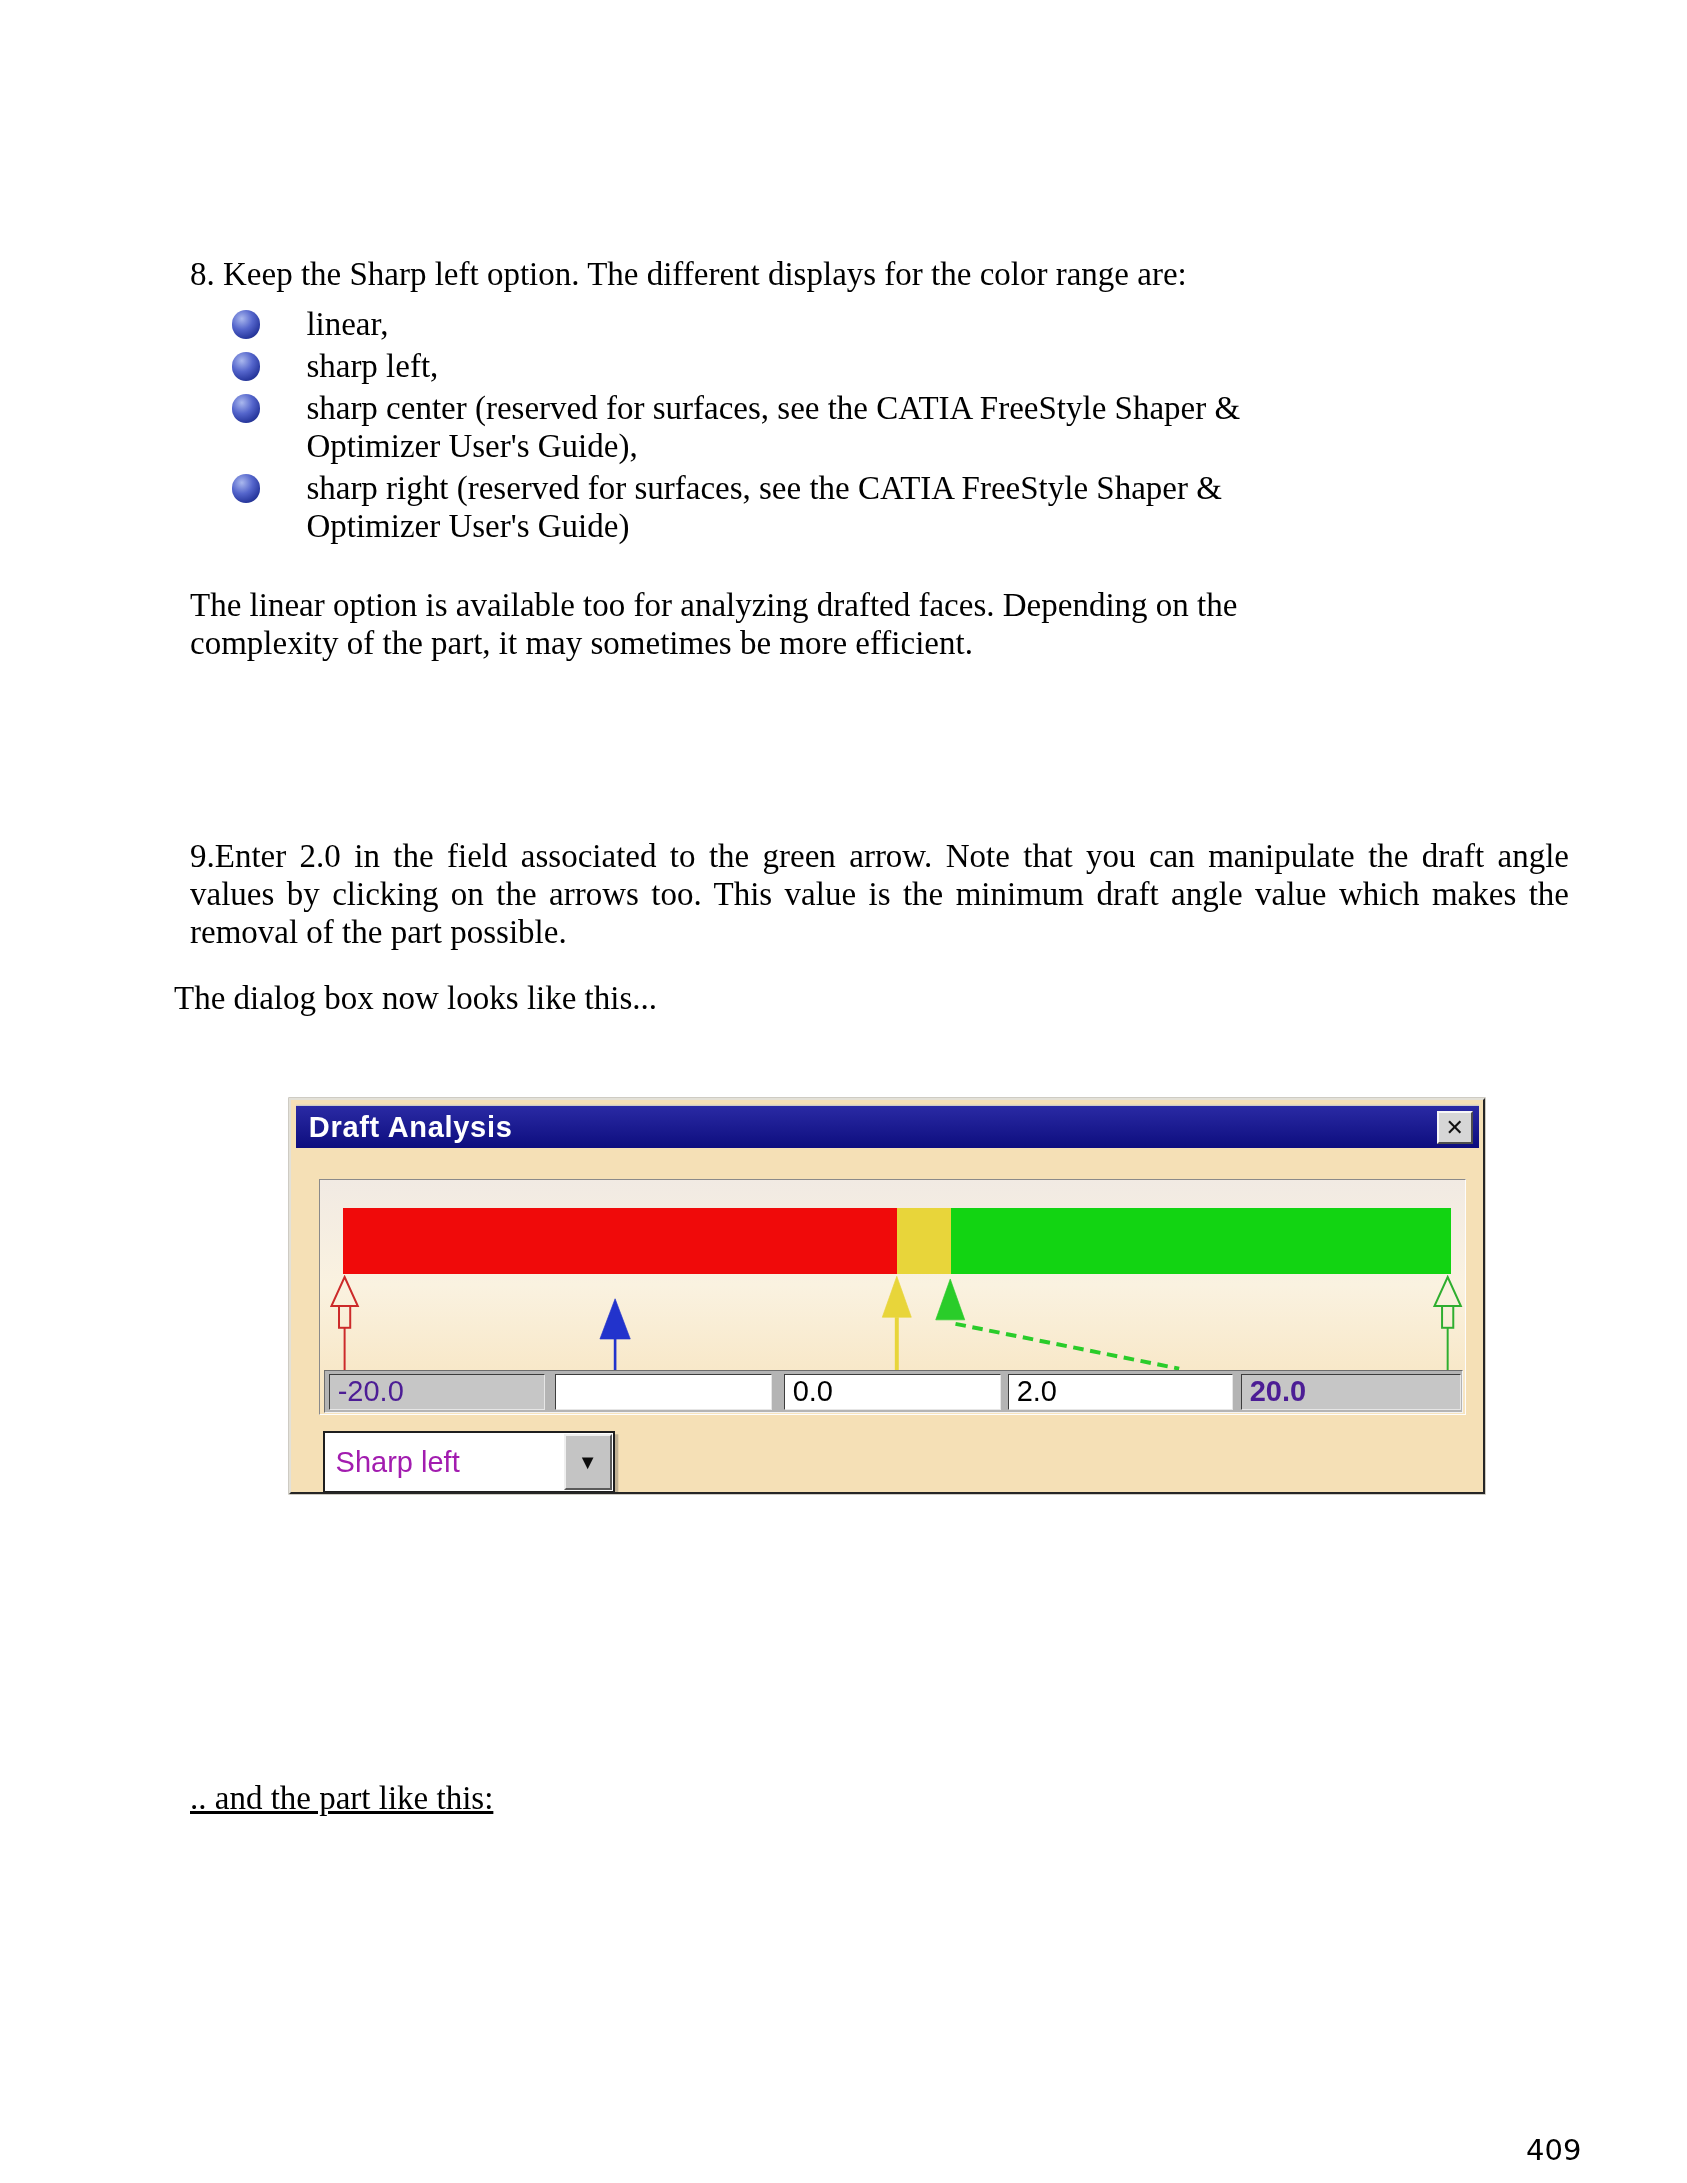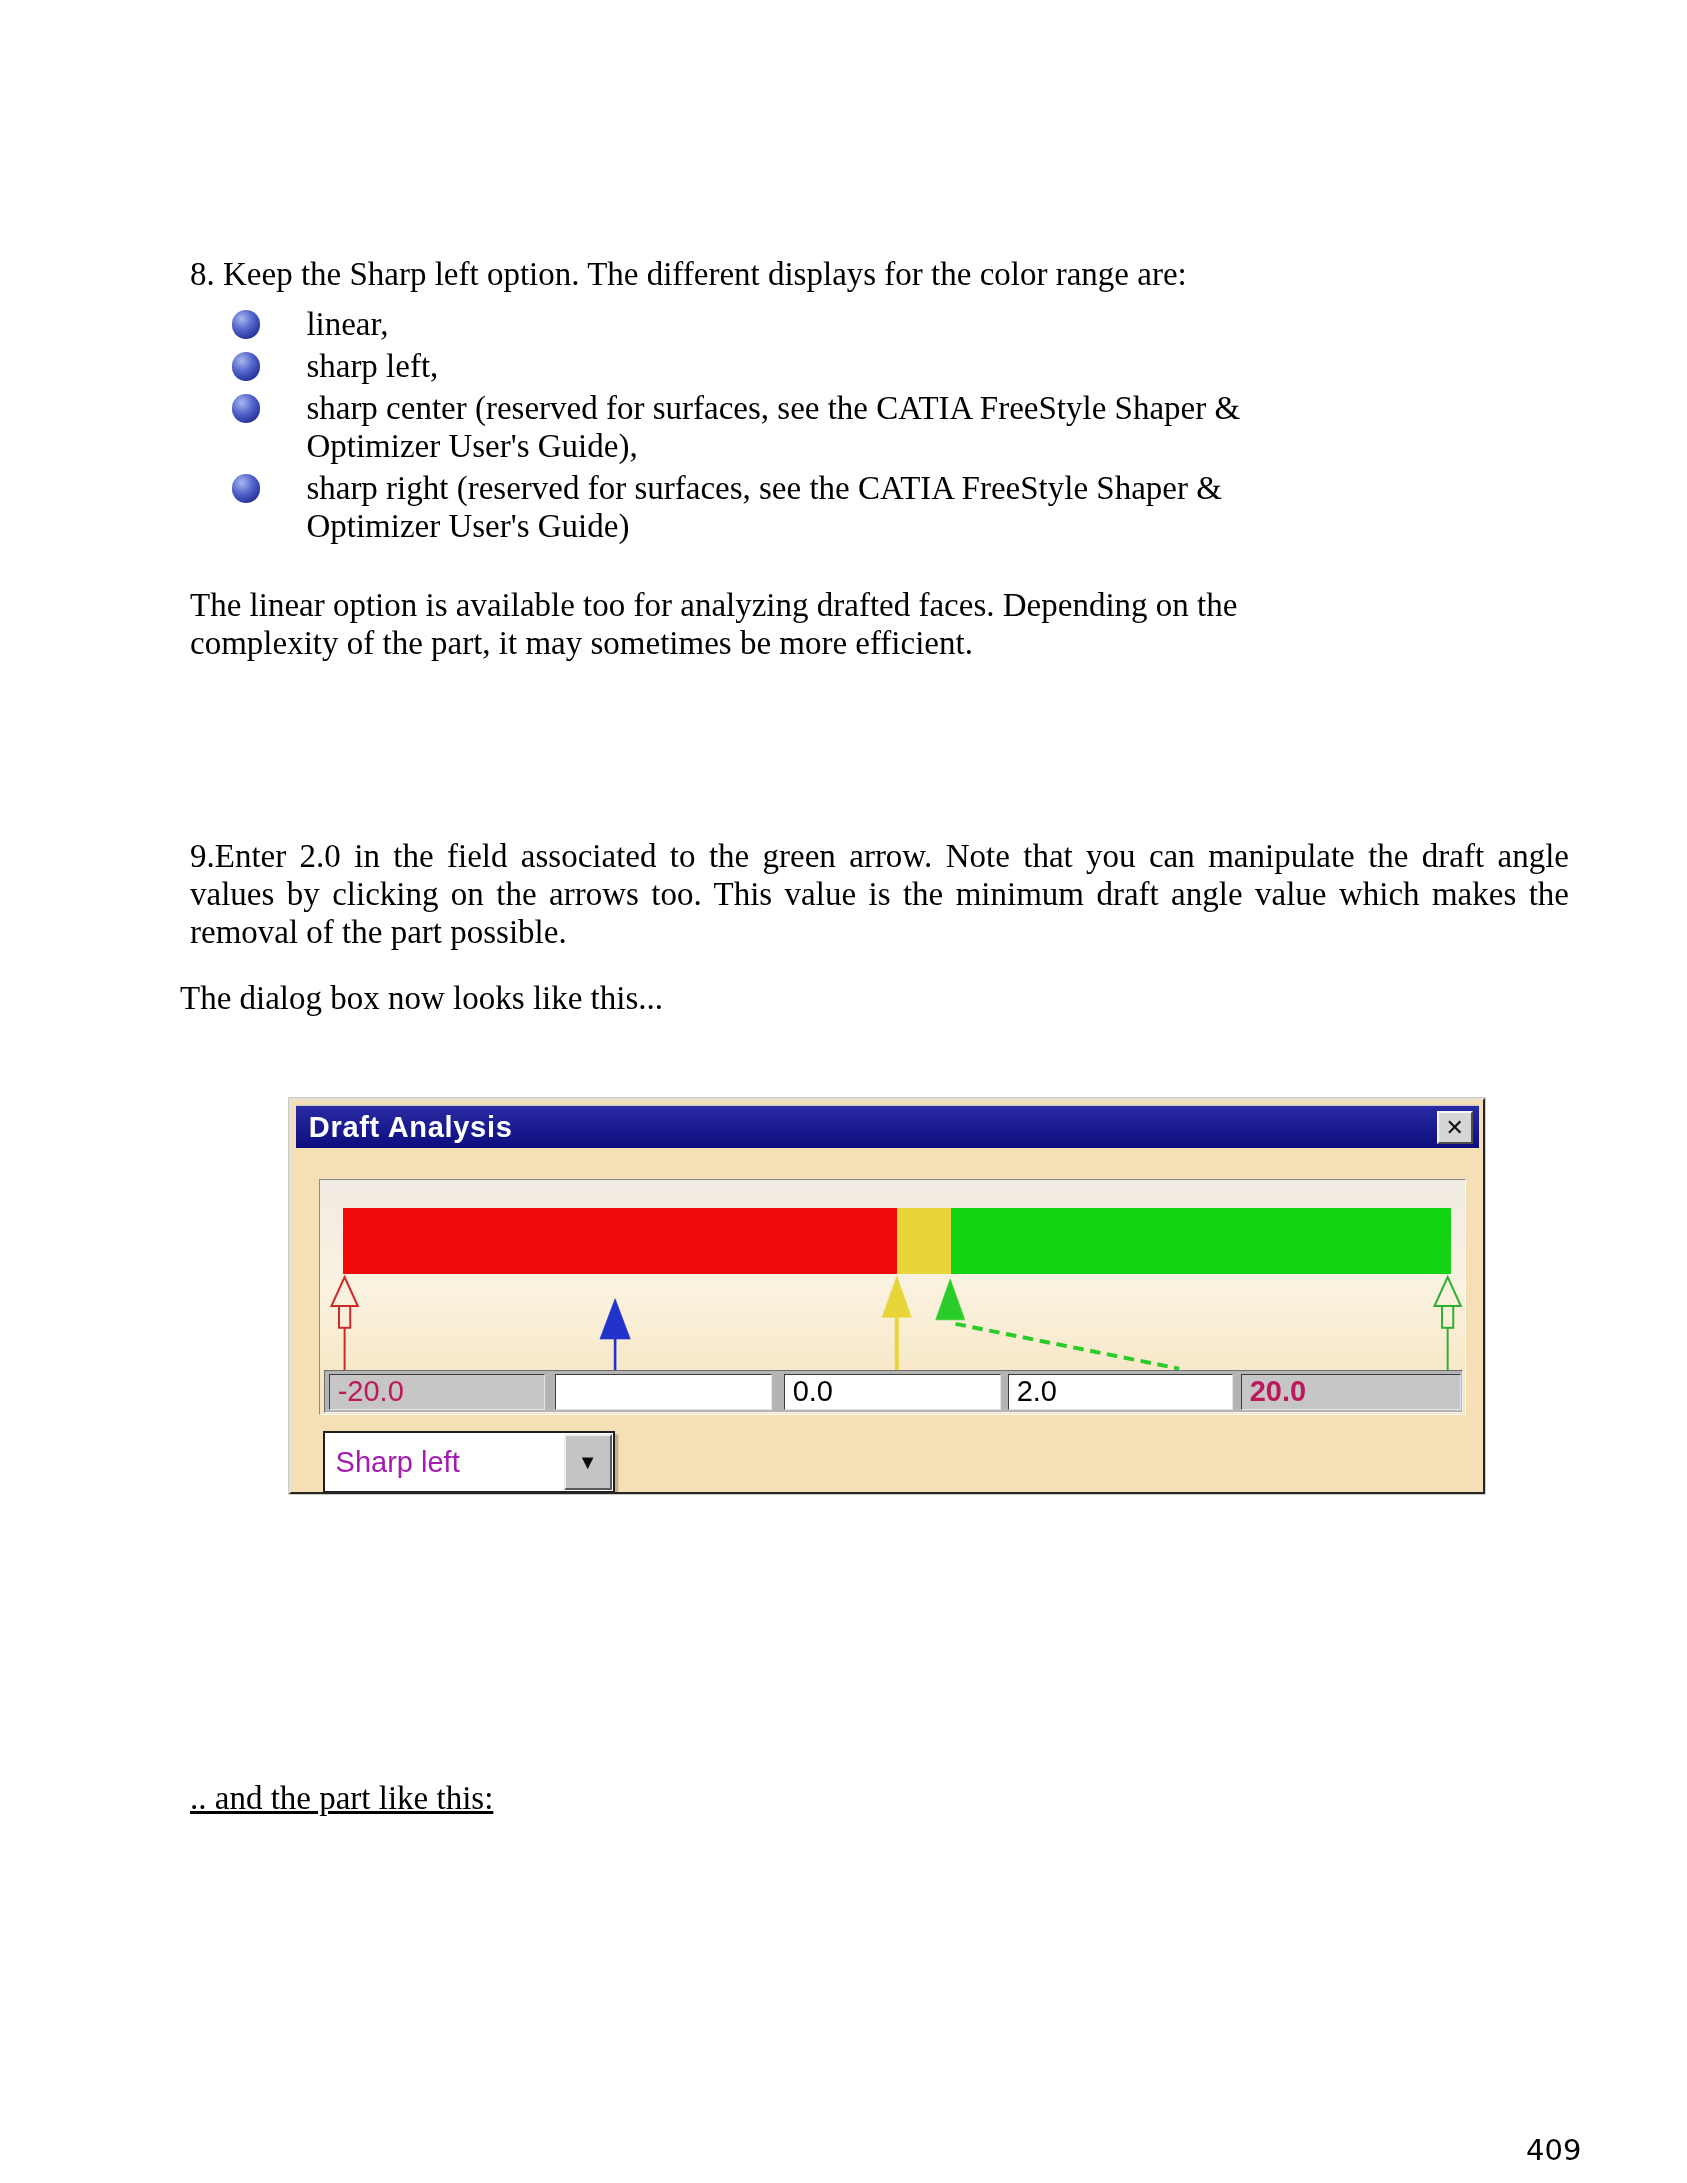--- a/index.html
+++ b/index.html
@@ -10,21 +10,21 @@
   
   .doc{position:absolute; font-size:33px; line-height:38px;}
   .h8{left:190px; top:233px; width:1257px;}
   .list{left:232px; top:283px;}
   .li{display:flex; margin-bottom:4px;}
   .dot{flex:0 0 auto; width:28.4px; height:28.4px; margin-top:5.3px; border-radius:50%;
        background:radial-gradient(circle at 35% 30%, #aab8ee, #5566cc 40%, #2a3aa0 72%, #16226e);}
   .li .txt{margin-left:46px; width:1045px;}
   .paraA{left:190px; top:564px; width:1191px;}
   .para9{left:190px; top:815px; width:1379px; text-align:justify;}
-  .introTxt{left:180px; top:957px; width:1257px;}
+  .introTxt{left:174px; top:957px; width:1257px;}
   .afterTxt{left:190px; top:1757px; width:794px;text-decoration:underline;}
   .pageNum{left:1526px; top:2112px; font-family:"DejaVu Sans","Liberation Sans",sans-serif;
            font-size:29px; line-height:32px;}
 
   
   .dialog{
     position:absolute; left:289px; top:1076px; width:1196px; height:396px; box-sizing:border-box;
     background:#f5e0b6;
     border:2px solid; border-color:#e3e1d8 #262626 #262626 #e3e1d8;
     box-shadow:0 0 0 0.7px #b9b5aa;
@@ -62,21 +62,21 @@
     position:absolute; left:3.3px; top:190px; width:1139px; height:43px;
     background:#b4b4b4; border:1.3px solid; border-color:#6d6d6d #f4f4f4 #f4f4f4 #6d6d6d;
   }
   .fld{
     position:absolute; top:2.6px; height:36px;
     border:1.3px solid; border-color:#3c3c3c #e6e6e6 #e6e6e6 #3c3c3c;
     background:#ffffff; color:#000;
     font-family:"Liberation Sans","DejaVu Sans",sans-serif; font-size:29px;
     padding:0 0 0 8px; outline:none;
   }
-  .fld.disabled{background:#c6c6c6; color:#be185d;}
+  .fld.disabled{background:#c6c6c6; color:#4c1d95;}
   .f1{left:4px;   width:216px;}
   .f2{left:230px; width:217px;}
   .f3{left:459px; width:217px;}
   .f4{left:683px;width:225px;}
   .f5{left:916px;width:220px;font-weight:bold;}
 
   .combo{
     position:absolute; left:32px; top:331px; width:292px; height:62px;
     background:#ffffff; border:2px solid #1e1e1e;
     box-shadow:3.3px 3.3px 0 rgba(70,70,70,.30);

